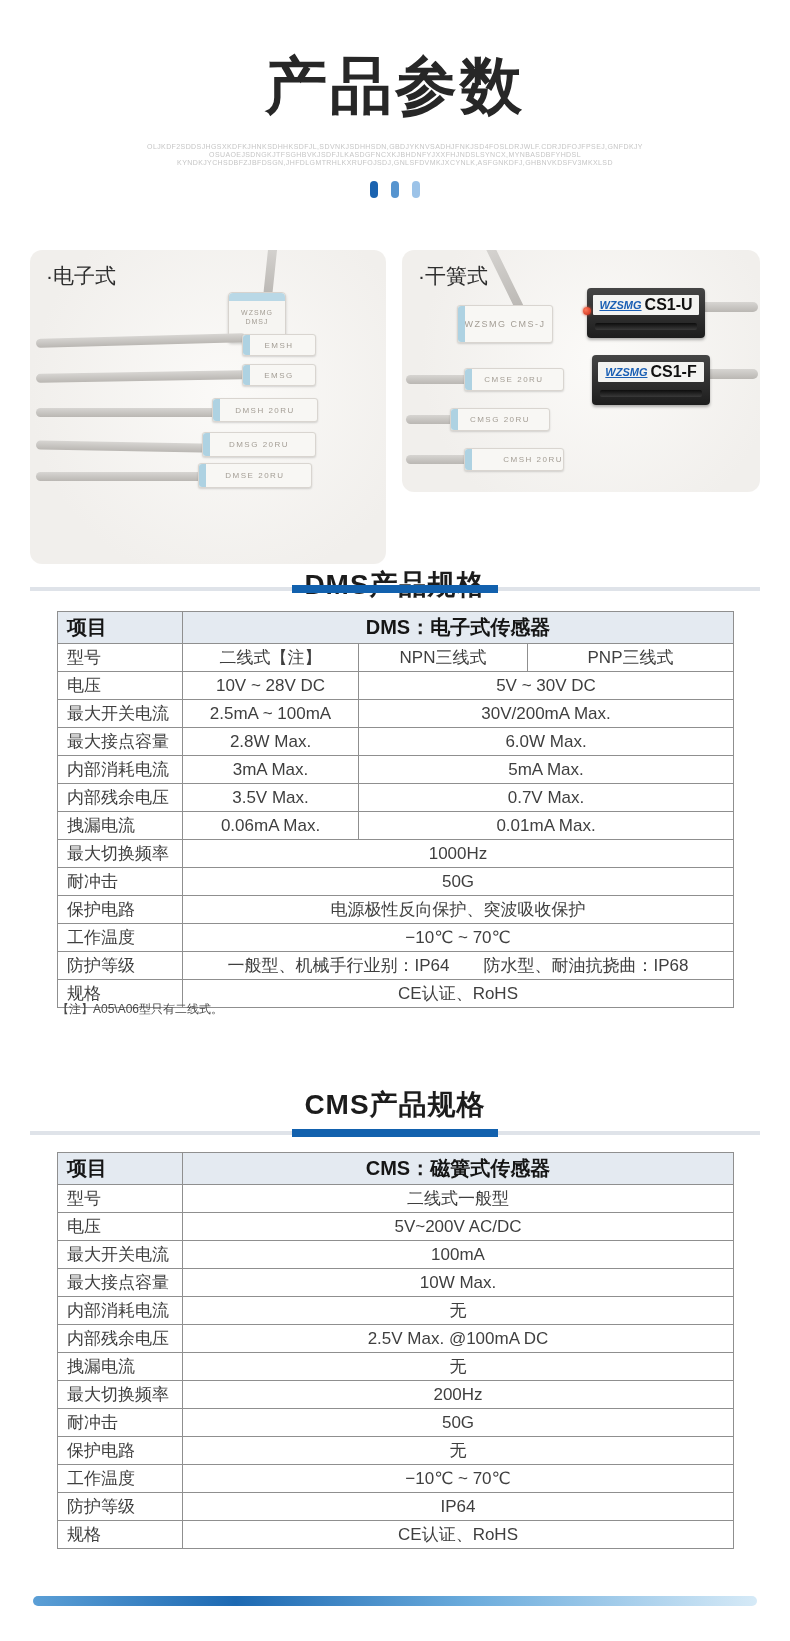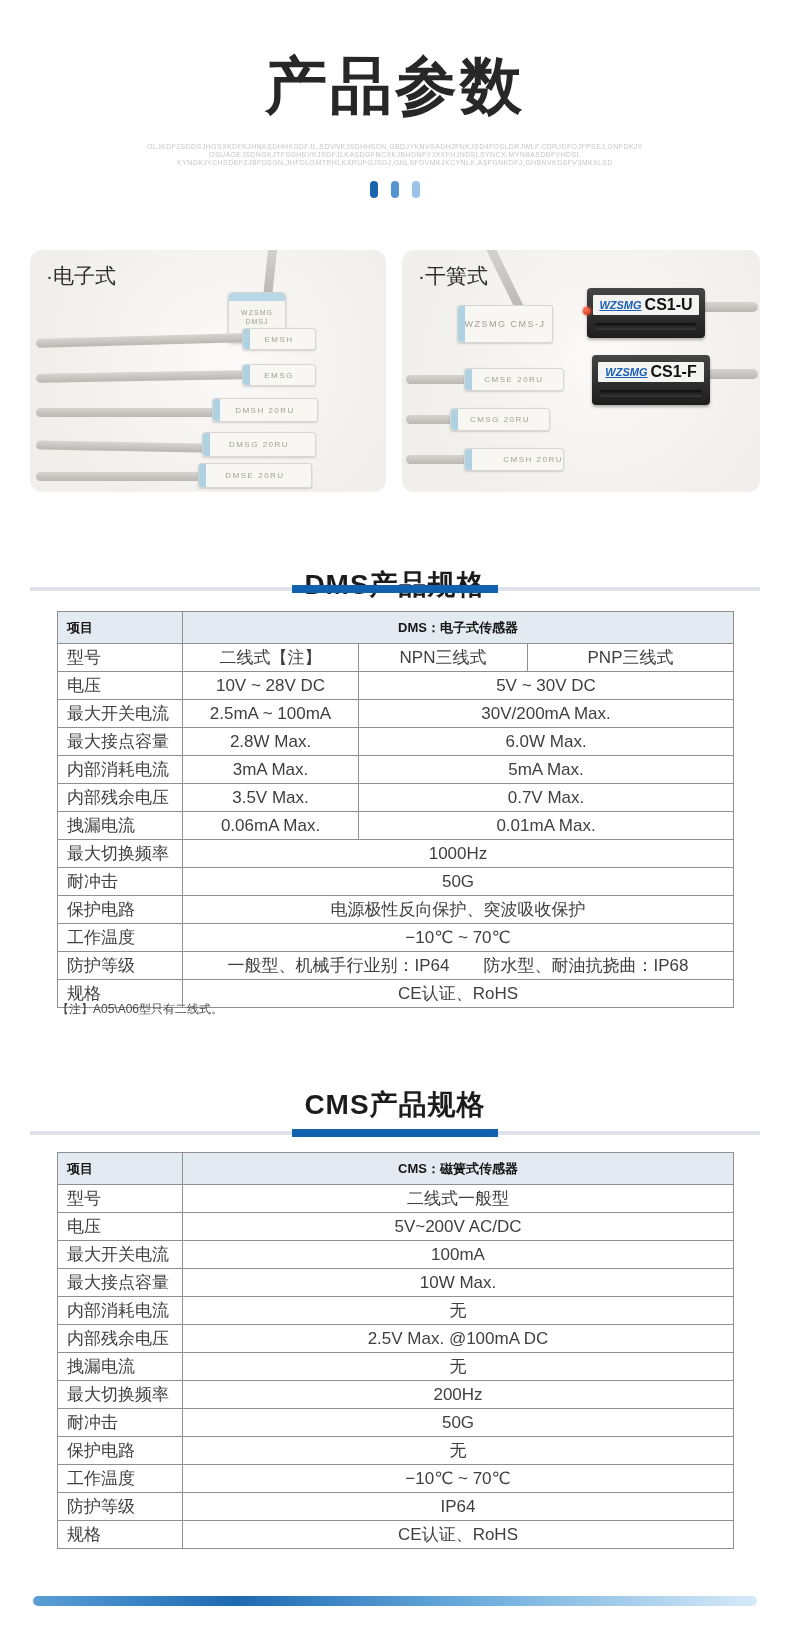--- a/index.html
+++ b/index.html
@@ -23,21 +23,21 @@
   .dot{width:8px;height:17px;border-radius:4px;}
   .dot1{background:#1a63b0;}
   .dot2{background:#5694cf;}
   .dot3{background:#9cc3e8;}
 
   
   .photo-card{
     background:radial-gradient(circle at 55% 45%, #fbfaf8 0%, #f1efec 75%);
     border-radius:12px;overflow:hidden;
   }
-  .card-left{top:250px;left:30px;width:356px;height:242px;}
+  .card-left{top:250px;left:30px;width:356px;height:314px;}
   .card-right{top:250px;left:402px;width:358px;height:242px;}
   .card-label{position:absolute;top:12px;left:16px;font-size:21px;color:#2e2e2e;font-weight:500;}
   .cable{position:absolute;background:linear-gradient(#d7d5d2,#bab7b3);height:9px;border-radius:5px;}
   .sensor{
     position:absolute;background:#f8f7f4;border:1px solid #d9d5d0;border-radius:3px;
     box-shadow:0 1px 2px rgba(0,0,0,.15);
     display:flex;align-items:center;justify-content:center;
     font-size:8px;color:#a39d94;letter-spacing:1.5px;white-space:nowrap;
   }
   .sensor::before{
@@ -84,21 +84,21 @@
 
   
   table.spec{border-collapse:collapse;table-layout:fixed;width:676px;}
   .tbl-dms{top:611px;left:57px;}
   .tbl-cms{top:1152px;left:57px;}
   table.spec td{
     border:1px solid #8f8f8f;height:27px;font-size:17px;color:#3f3f3f;
     text-align:center;padding:0 4px;overflow:hidden;white-space:nowrap;
   }
   table.spec tr.th-row td{
-    background:#e4eaf1;font-weight:bold;color:#151515;height:31px;font-size:13px;
+    background:#e4eaf1;font-weight:bold;color:#151515;height:31px;font-size:20px;
   }
   table.spec td.lbl{text-align:left;padding-left:9px;}
 
   .note{top:1001px;left:57px;font-size:12px;color:#4a4a4a;}
 
   
   .footer-bar{
     top:1596px;left:33px;width:724px;height:10px;border-radius:5px;
     background:linear-gradient(90deg,#5b9fd6 0%,#1d69b2 28%,#6aabdc 60%,#d6eaf7 100%);
   }
@@ -119,21 +119,21 @@
 </div>
 
 <div class="abs photo-card card-left">
   <div class="card-label">·电子式</div>
   <div class="cable" style="left:236px;top:-8px;width:9px;height:54px;transform:rotate(6deg);"></div>
   <div class="cube" style="left:198px;top:42px;width:56px;height:48px;">
     <span>WZSMG</span>
     <span>DMSJ</span>
   </div>
   <div class="cable" style="left:6px;top:86px;width:210px;transform:rotate(-1.5deg);"></div>
-  <div class="sensor" style="left:212px;top:78px;width:72px;height:20px;">
+  <div class="sensor" style="left:212px;top:84px;width:72px;height:20px;">
     <span>EMSH</span>
   </div>
   <div class="cable" style="left:6px;top:122px;width:210px;transform:rotate(-1deg);"></div>
   <div class="sensor" style="left:212px;top:114px;width:72px;height:20px;">
     <span>EMSG</span>
   </div>
   <div class="cable" style="left:6px;top:158px;width:180px;"></div>
   <div class="sensor" style="left:182px;top:148px;width:104px;height:22px;">
     <span>DMSH  20RU</span>
   </div>

